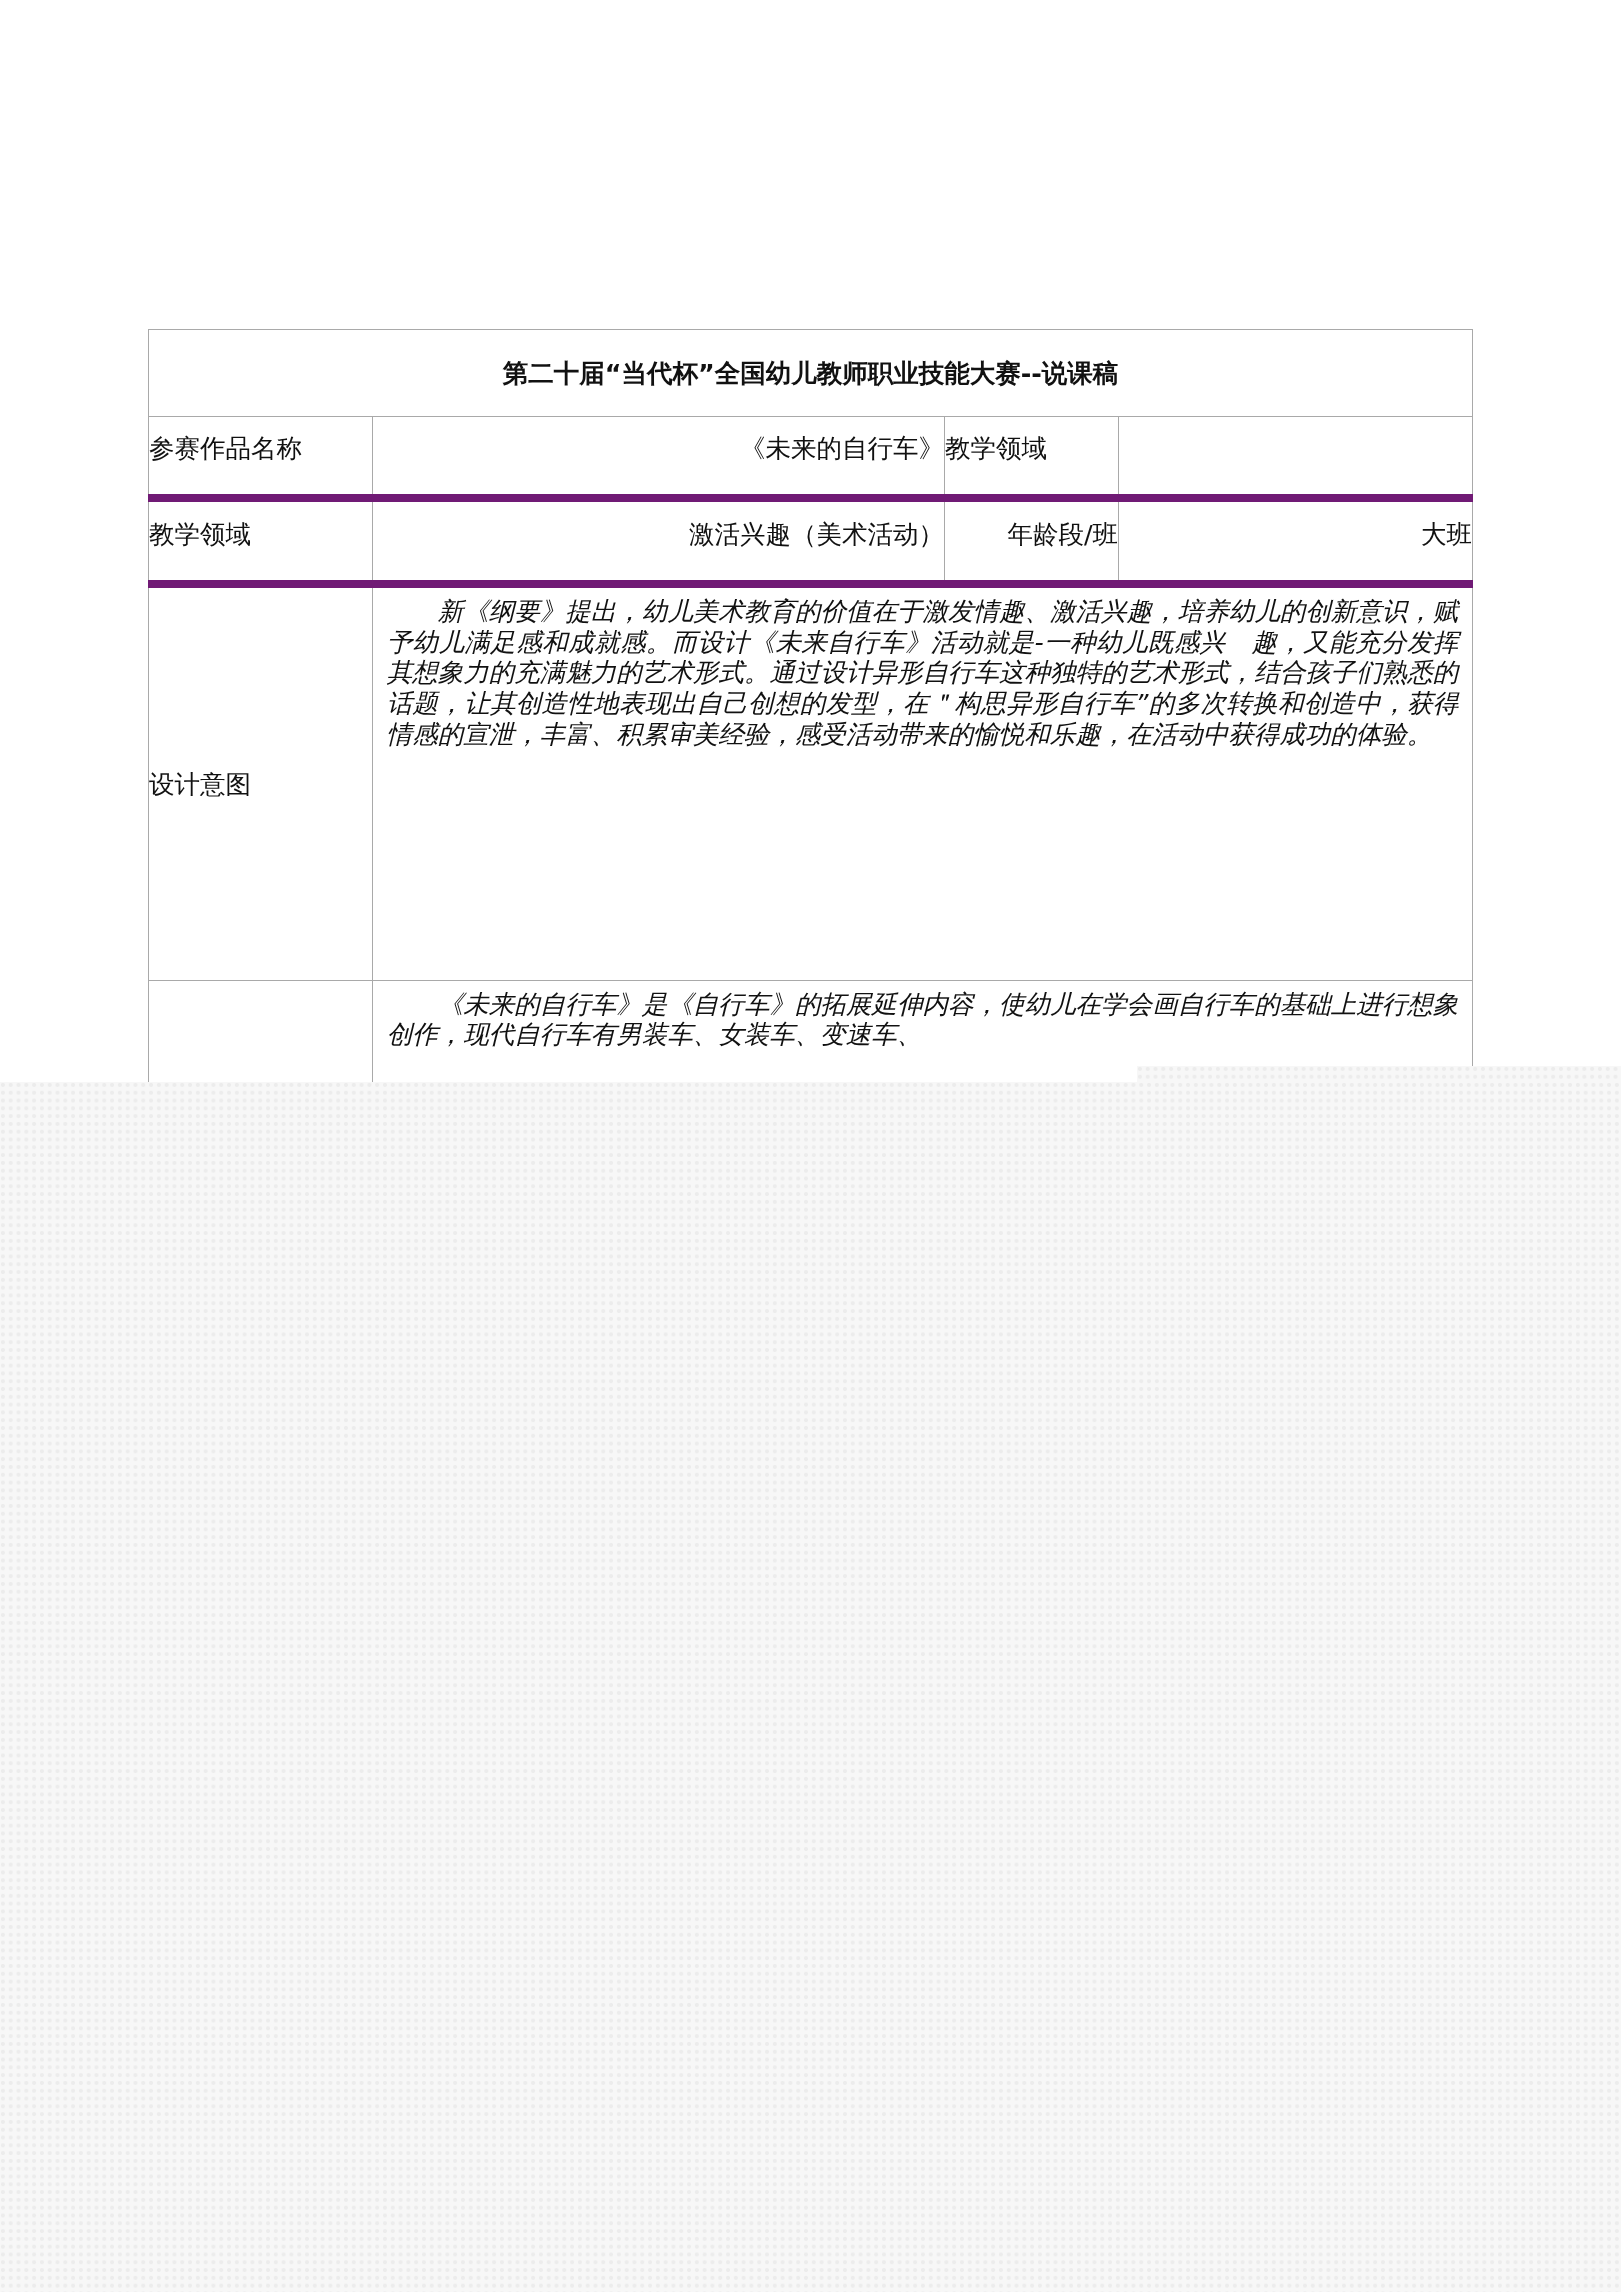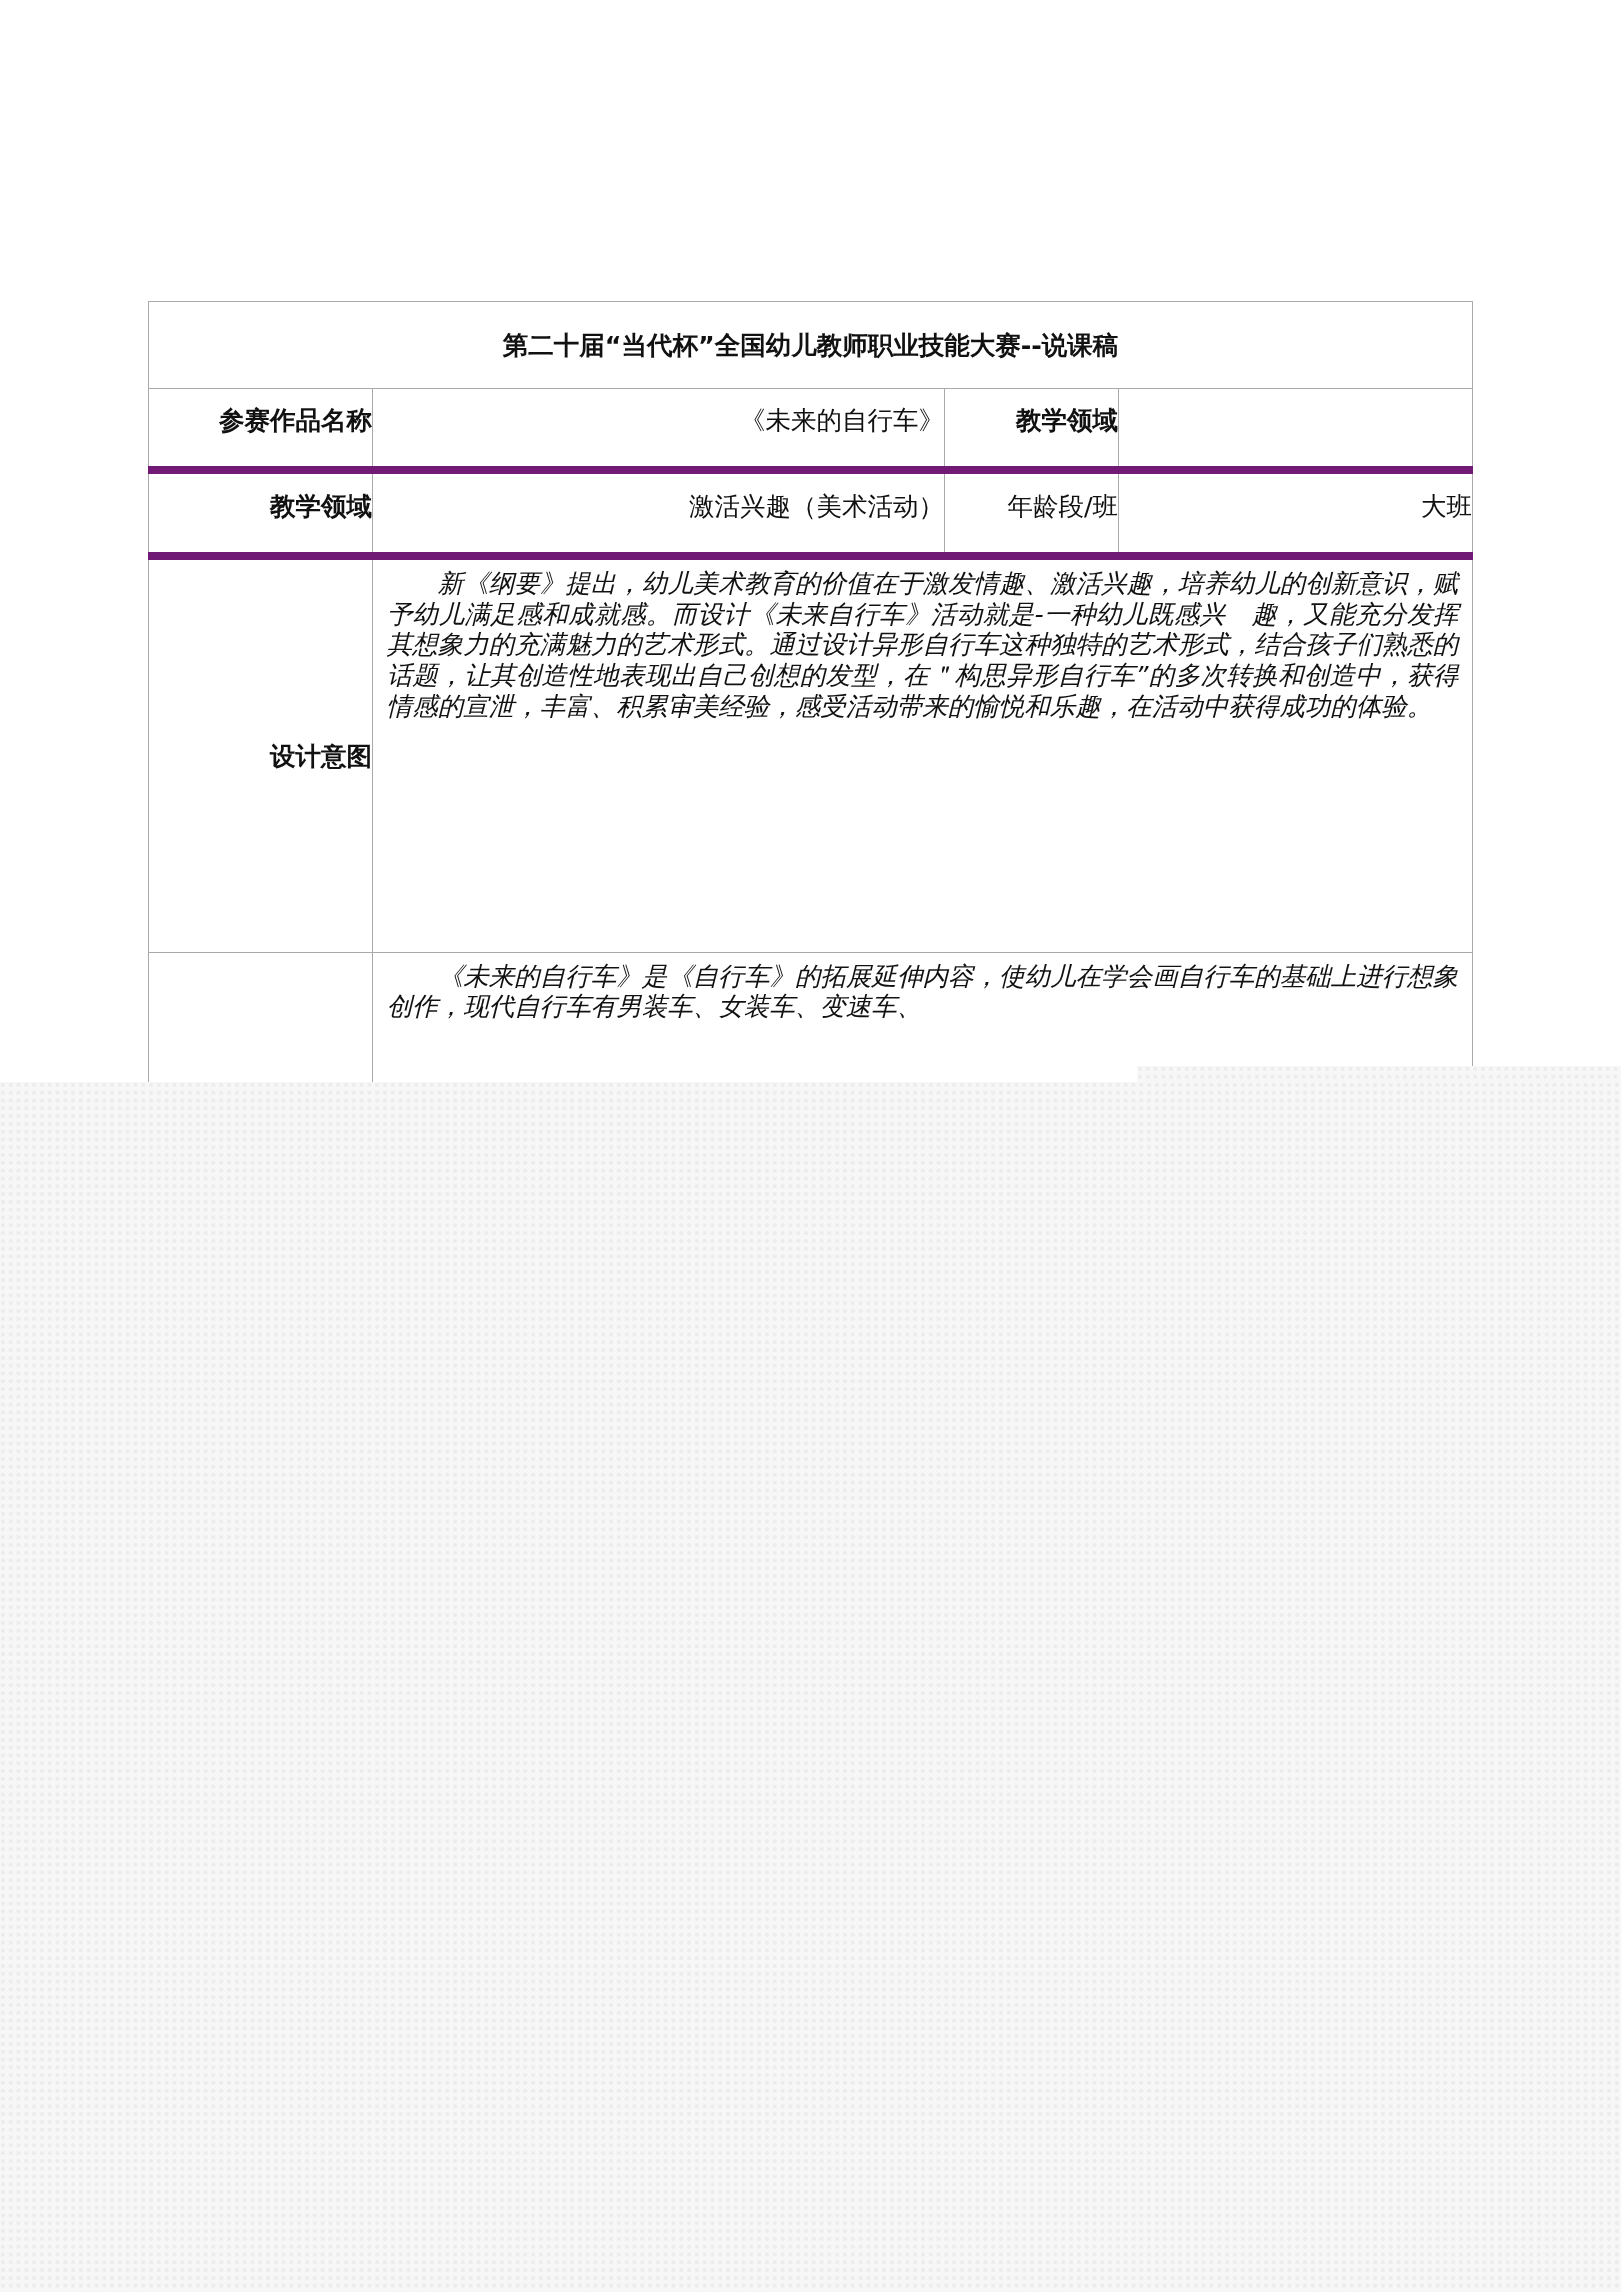--- a/index.html
+++ b/index.html
@@ -19,21 +19,21 @@
     position: absolute;
     left: 0;
     top: 0;
     width: 1621px;
     height: 2293px;
     background: #ffffff;
   }
   .form-table {
     position: absolute;
     left: 148px;
-    top: 301px;
+    top: 329px;
     width: 1325px;
     border-collapse: collapse;
     table-layout: fixed;
   }
   .form-table td {
     border: 1.5px solid #a9a9a9;
     padding: 0;
     vertical-align: middle;
     font-size: 25.5px;
     line-height: 1.2;
@@ -45,23 +45,22 @@
     height: 86px;
     text-align: center;
     font-weight: bold;
     font-size: 26.5px;
     letter-spacing: 0px;
   }
   .row-name td { height: 63px; }
   .row-unit td { height: 65px; }
   .row-domain td { height: 65px; }
   .label-cell {
-    text-align: right;
+    text-align: left;
     padding-bottom: 13.7px !important;
-    font-weight: bold;
   }
   .value-cell {
     text-align: right;
     padding-left: 13.7px !important;
     padding-bottom: 13.7px !important;
   }
   .label-cell.mid {
     padding-bottom: 0 !important;
   }
   .para-cell {

